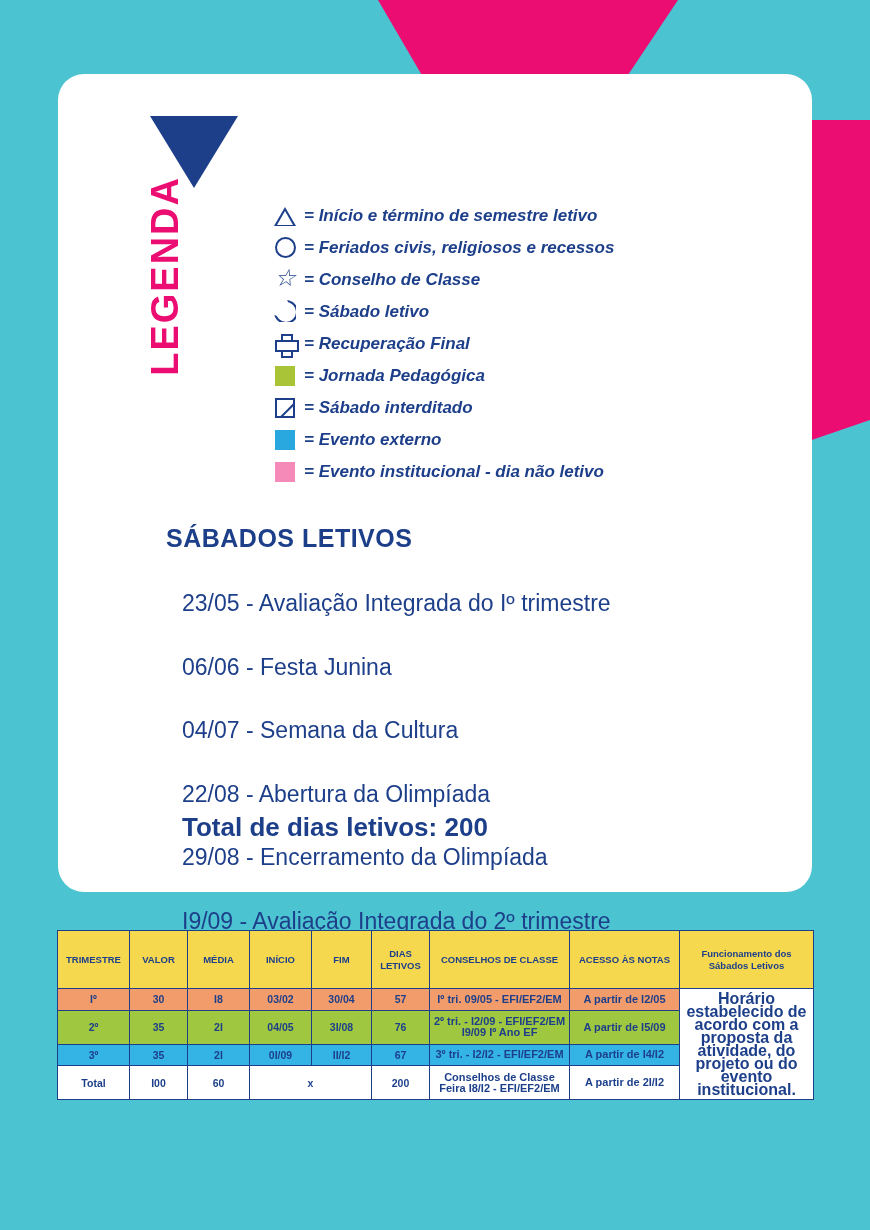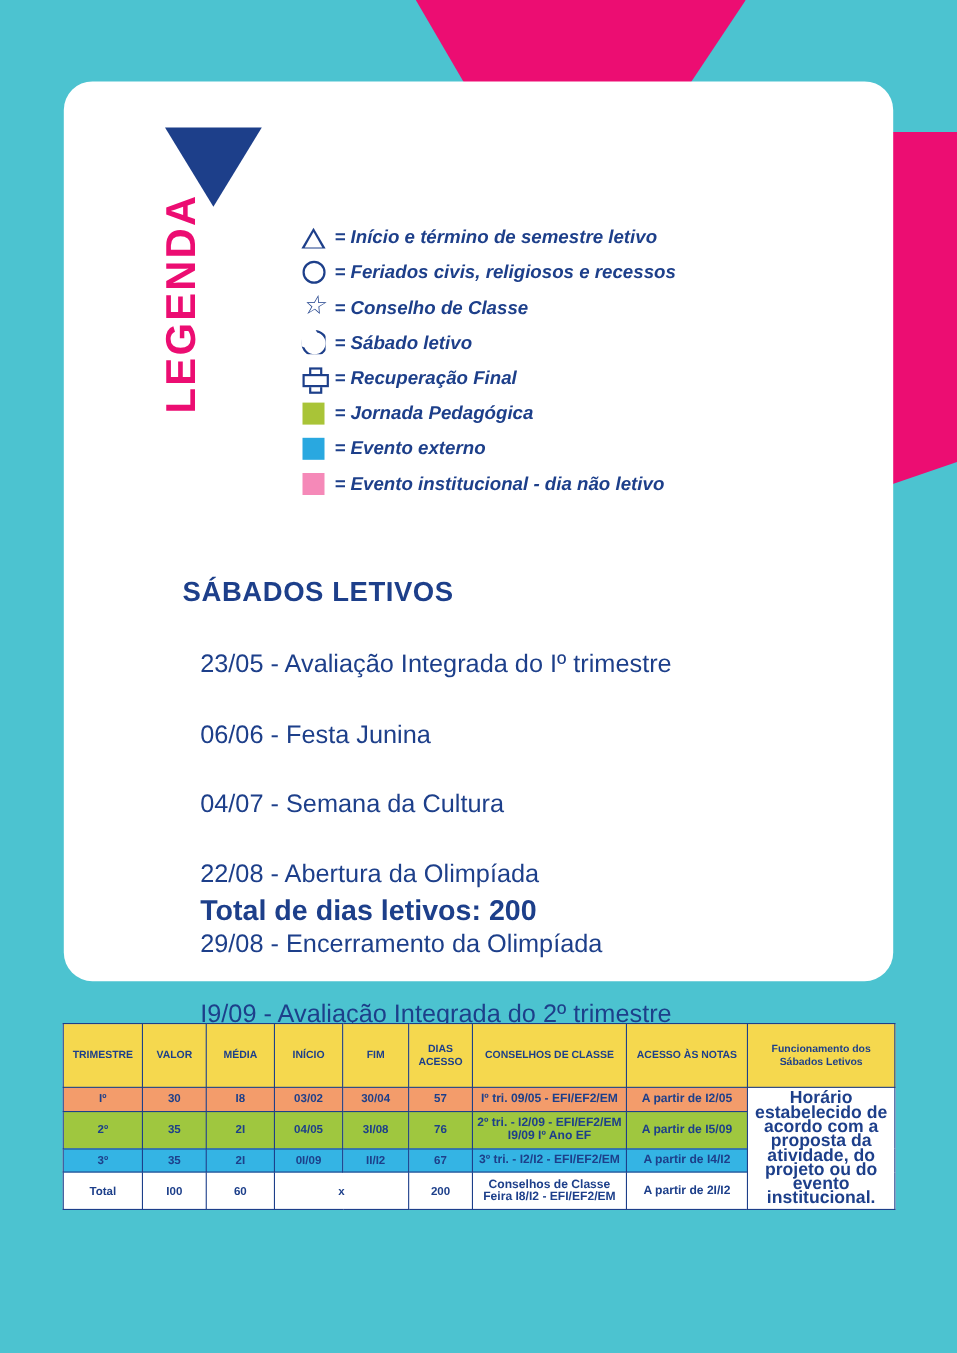--- a/index.html
+++ b/index.html
@@ -283,20 +283,26 @@
       <span class="legend-text">= Recuperação Final</span>
     </div>
 
     <div class="legend-row">
       <span class="legend-sym">
           <span class="sym-swatch" style="background:#a9c437"></span>
         </span>
       <span class="legend-text">= Jornada Pedagógica</span>
     </div>
 
+    <div class="legend-row">
+      <span class="legend-sym">
+          <span class="sym-slashbox"></span>
+        </span>
+      <span class="legend-text">= Sábado interditado</span>
+    </div>
 
     <div class="legend-row">
       <span class="legend-sym">
           <span class="sym-swatch" style="background:#29a8e0"></span>
         </span>
       <span class="legend-text">= Evento externo</span>
     </div>
 
     <div class="legend-row">
       <span class="legend-sym">
@@ -336,21 +342,21 @@
       <col style="width:110px">
       <col style="width:134px">
     </colgroup>
     <thead>
       <tr>
         <th>TRIMESTRE</th>
         <th>VALOR</th>
         <th>MÉDIA</th>
         <th>INÍCIO</th>
         <th>FIM</th>
-        <th>DIAS ACESSO</th>
+        <th>DIAS LETIVOS</th>
         <th>CONSELHOS DE CLASSE</th>
         <th>ACESSO ÀS NOTAS</th>
         <th>Funcionamento dos Sábados Letivos</th>
       </tr>
     </thead>
     <tbody>
       <tr class="r1">
         <td class="c-small">Iº</td>
         <td class="c-small">30</td>
         <td class="c-small">I8</td>

